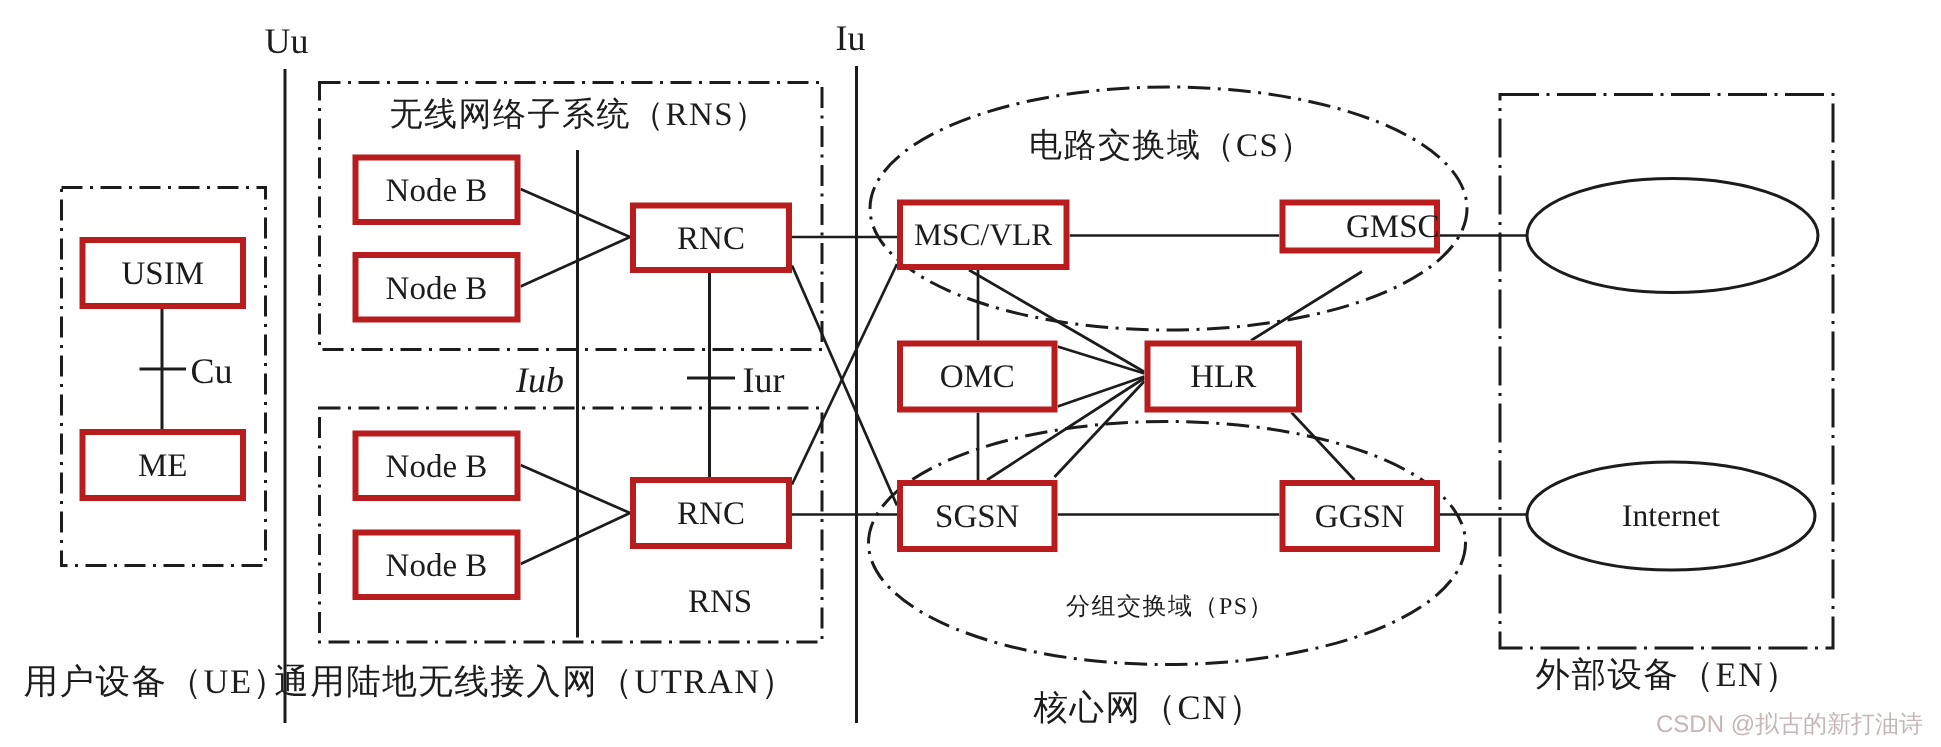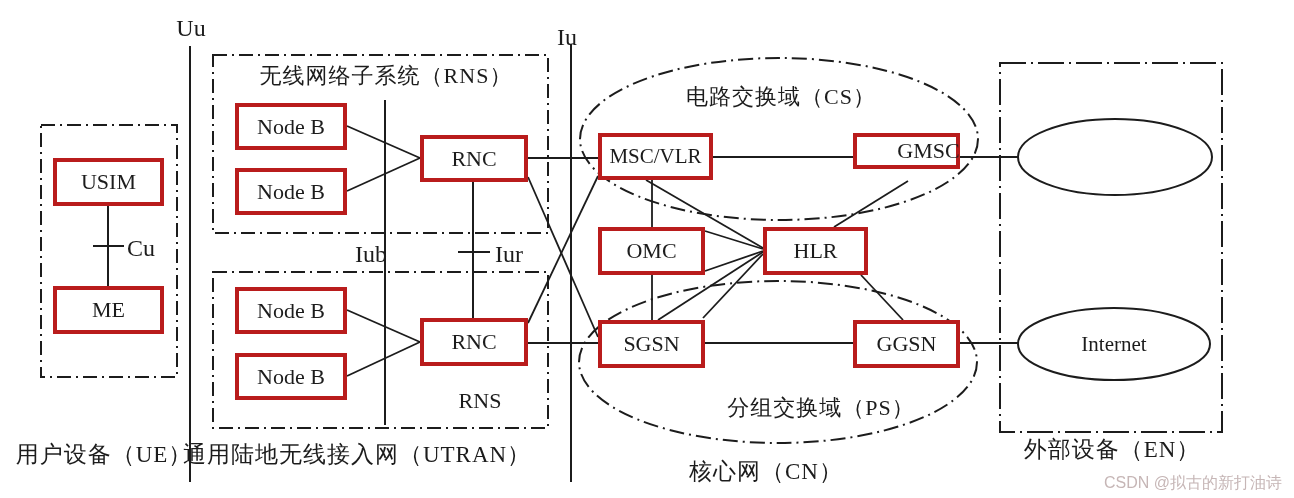--- a/index.html
+++ b/index.html
@@ -93,41 +93,41 @@
 
       <line x1="960" y1="157" x2="1019" y2="157" stroke-width="1.8"></line>
       <line x1="960" y1="343" x2="1019" y2="343" stroke-width="1.8"></line>
 
       <ellipse cx="1115" cy="157" rx="97" ry="38" stroke-width="2" fill="#ffffff"></ellipse>
       <ellipse cx="1114" cy="344" rx="96" ry="36" stroke-width="2" fill="#ffffff"></ellipse>
     </g>
   </svg>
 
   <div class="lbl iface center" style="left:191px;top:15px;">Uu</div>
-  <div class="lbl iface center" style="left:567px;top:24px;">Iu</div>
-  <div class="lbl iface" style="left:355px;top:241px;">Iub</div>
+  <div class="lbl iface center" style="left:567px;top:13px;">Iu</div>
+  <div class="lbl iface" style="left:344px;top:241px;font-style:italic;">Iub</div>
   <div class="lbl iface" style="left:495px;top:241px;">Iur</div>
   <div class="lbl iface" style="left:127px;top:235px;">Cu</div>
 
   <div class="node" style="left:53px;top:158px;width:111px;height:48px;">USIM</div>
   <div class="node" style="left:53px;top:286px;width:111px;height:48px;text-align:center;">ME</div>
   <div class="lbl cn-lbl center" style="left:104px;top:442px;">用户设备（UE）</div>
 
   <div class="lbl cn-lbl center" style="left:386px;top:64px;font-size:22px;">无线网络子系统（RNS）</div>
   <div class="node" style="left:235px;top:103px;width:112px;height:47px;">Node B</div>
   <div class="node" style="left:235px;top:168px;width:112px;height:47px;">Node B</div>
   <div class="node" style="left:420px;top:135px;width:108px;height:47px;">RNC</div>
   <div class="node" style="left:235px;top:287px;width:112px;height:47px;">Node B</div>
   <div class="node" style="left:235px;top:353px;width:112px;height:47px;">Node B</div>
   <div class="node" style="left:420px;top:318px;width:108px;height:48px;">RNC</div>
   <div class="lbl center" style="left:480px;top:389px;font-size:22px;">RNS</div>
   <div class="lbl cn-lbl center" style="left:357px;top:442px;">通用陆地无线接入网（UTRAN）</div>
 
   <div class="lbl cn-lbl center" style="left:781px;top:85px;font-size:22px;">电路交换域（CS）</div>
-  <div class="lbl cn-lbl center" style="left:780px;top:396px;font-size:22px;margin-left:41px;">分组交换域（PS）</div>
+  <div class="lbl cn-lbl center" style="left:780px;top:396px;font-size:16px;">分组交换域（PS）</div>
   <div class="node" style="left:598px;top:133px;width:115px;height:47px;font-size:21px;">MSC/VLR</div>
   <div class="node" style="left:853px;top:133px;width:107px;height:36px;padding-left:44px;">GMSC</div>
   <div class="node" style="left:598px;top:227px;width:107px;height:48px;">OMC</div>
   <div class="node" style="left:763px;top:227px;width:105px;height:48px;">HLR</div>
   <div class="node" style="left:598px;top:320px;width:107px;height:48px;">SGSN</div>
   <div class="node" style="left:853px;top:320px;width:107px;height:48px;">GGSN</div>
   <div class="lbl cn-lbl center" style="left:766px;top:459px;">核心网（CN）</div>
 
   <div class="ellipse-text" style="left:1114px;top:344px;font-size:21px;">Internet</div>
   <div class="lbl cn-lbl center" style="left:1112px;top:437px;">外部设备（EN）</div>

